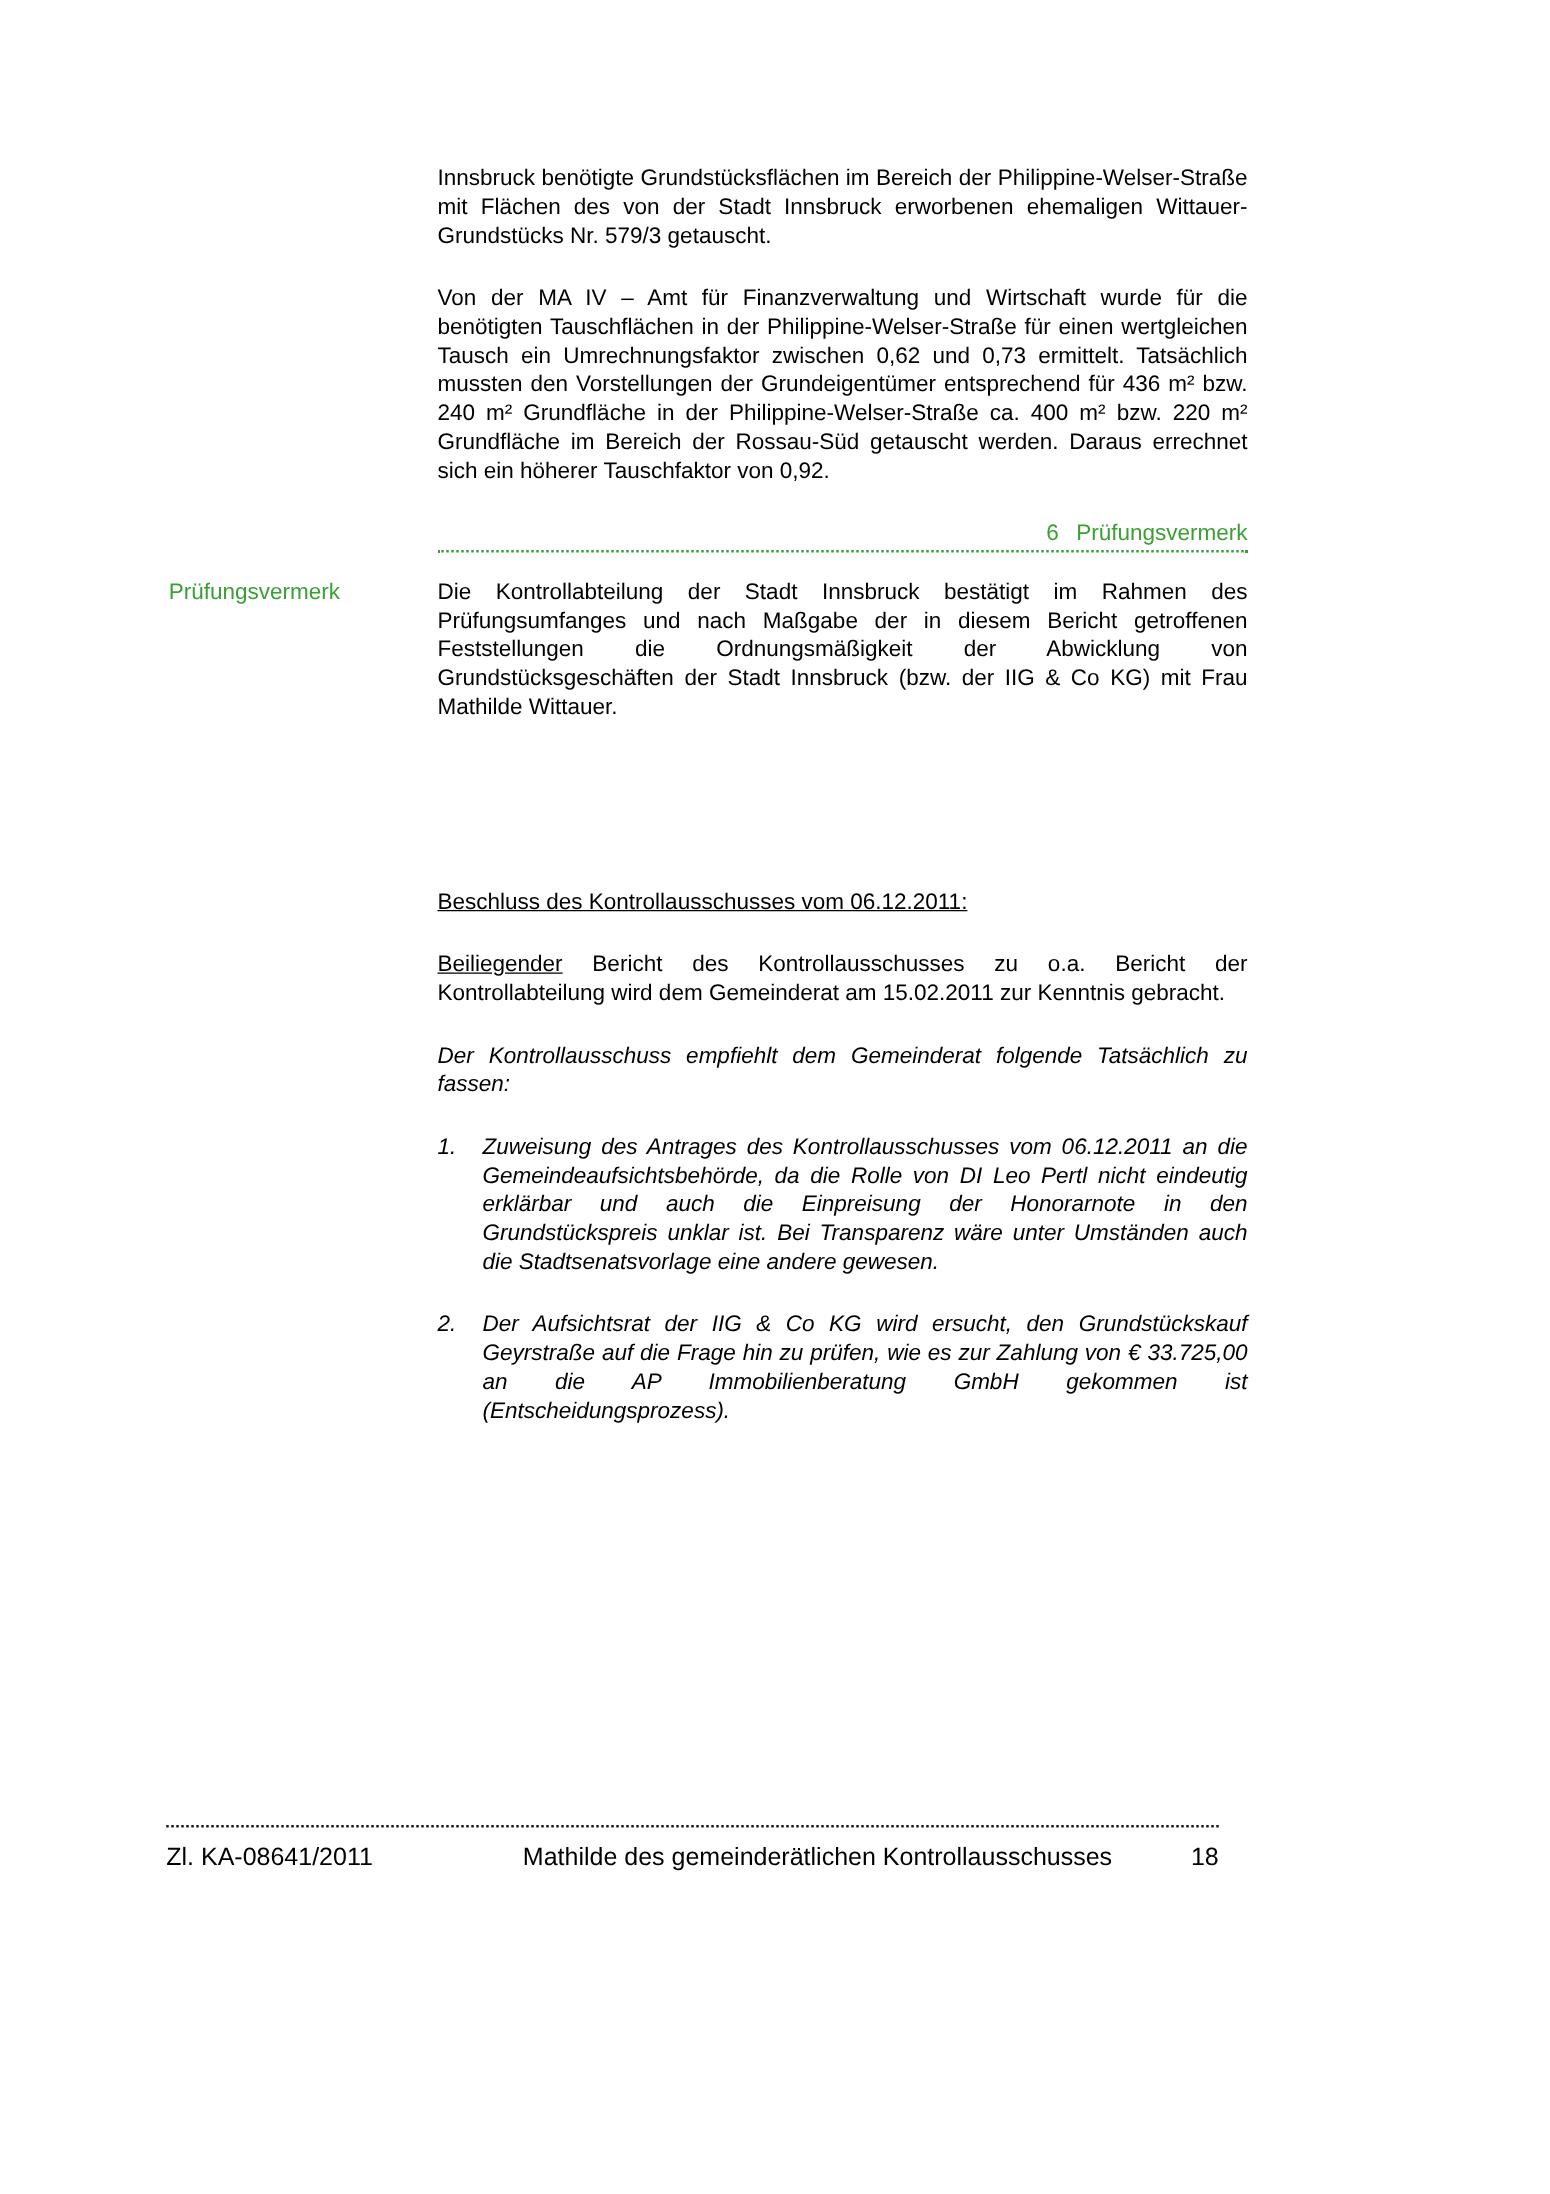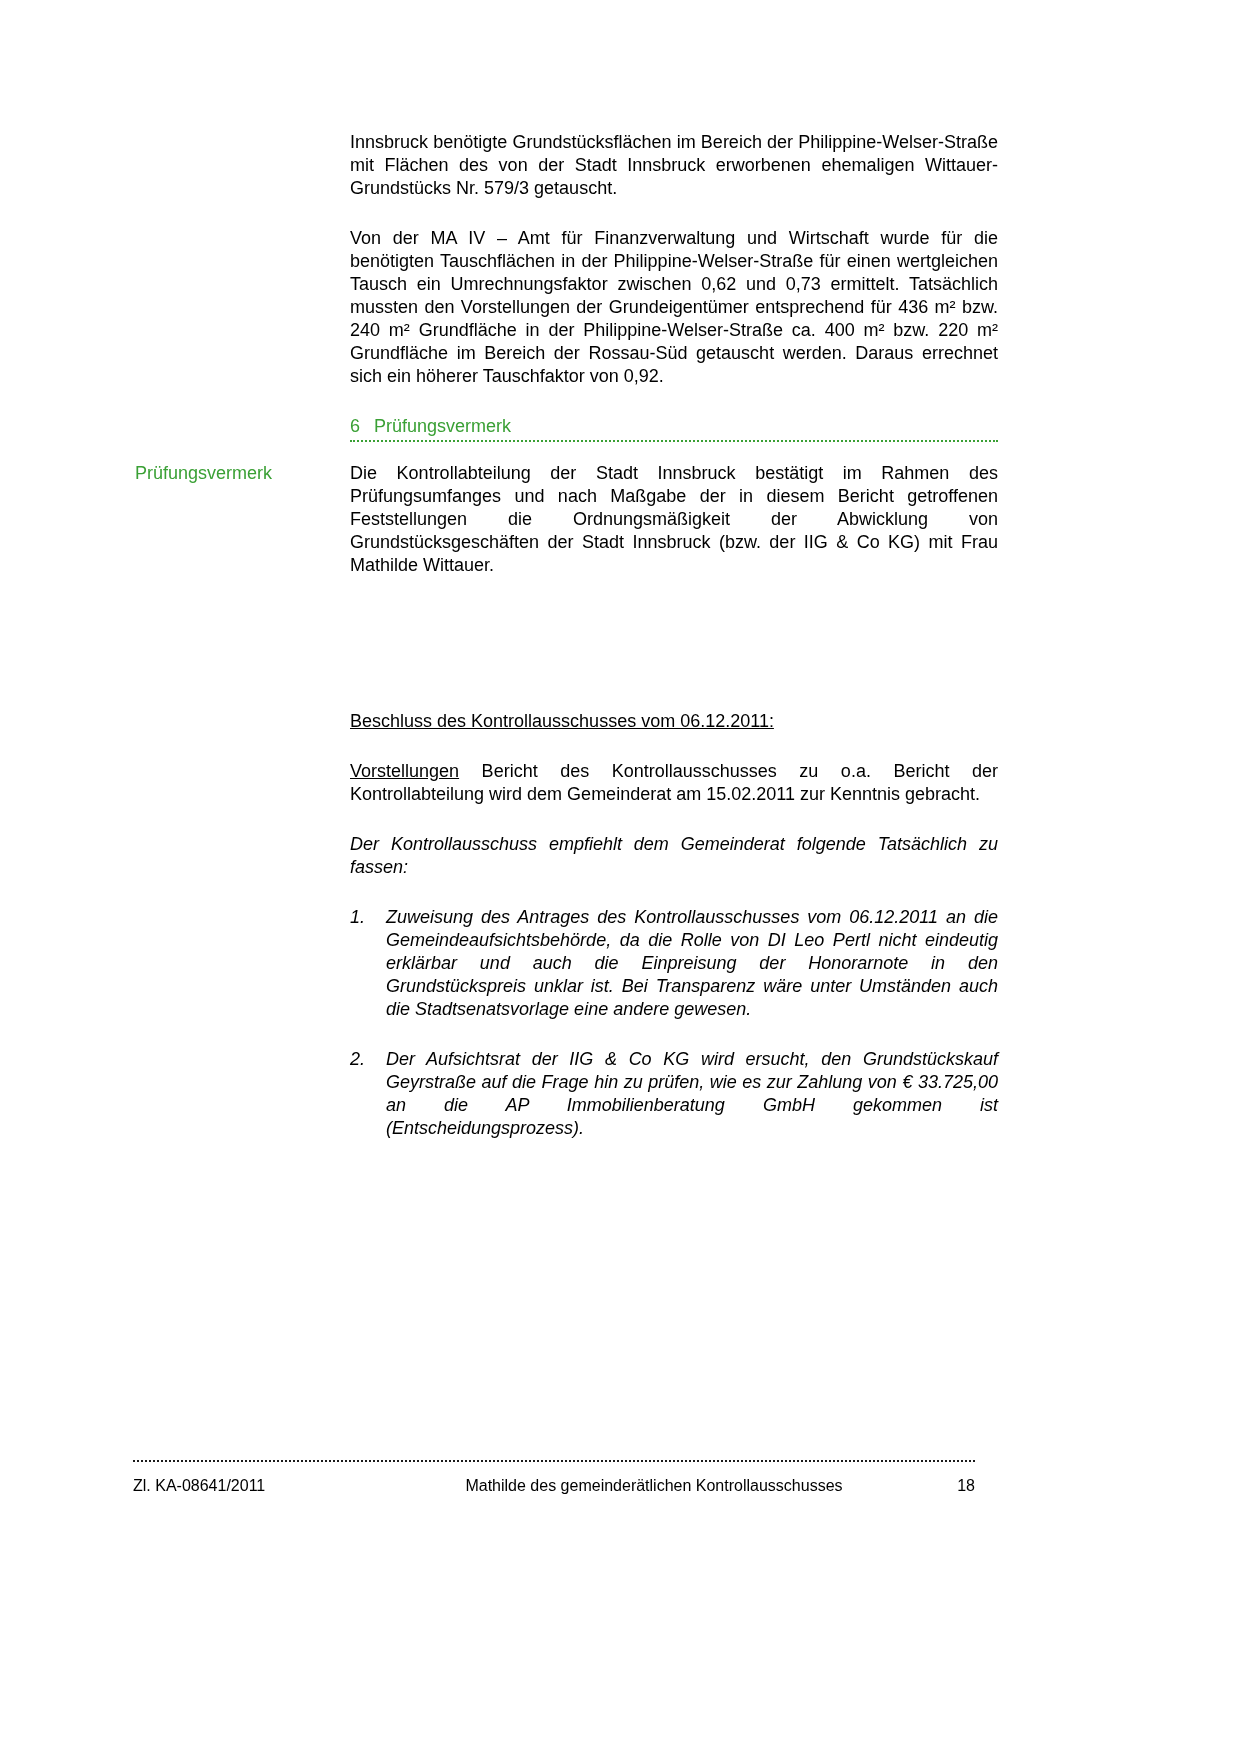--- a/index.html
+++ b/index.html
@@ -19,20 +19,21 @@
     position: absolute;
     left: 350px;
     top: 131px;
     width: 648px;
   }
   .para {
     text-align: justify;
     margin-bottom: 27px;
   }
   .section-head {
+    text-align: right;
     color: var(--accent, #3aa035);
     margin-top: 24px;
     white-space: nowrap;
   }
   .section-head .sec-num { margin-right: 14px; }
   .dotted-green {
     border-bottom: 2px dotted var(--accent, #3aa035);
     height: 2px;
     margin-top: 2px;
     margin-bottom: 20px;
@@ -63,21 +64,21 @@
     width: 842px;
   }
   .footer-line {
     border-top: 2.5px dotted #1a1a1a;
     height: 0;
     margin-bottom: 14px;
   }
   .footer-row {
     display: flex;
     align-items: center;
-    font-size: 16px;
+    font-size: 20px;
     line-height: 20px;
   }
   .footer-left { width: 260px; }
   .footer-center { flex: 1; text-align: center; }
   .footer-right { width: 60px; text-align: right; }
 </style>
 </head>
 <body>
 
 <div class="page">
@@ -95,21 +96,21 @@
 
     <div class="rel">
       <div class="margin-label">Prüfungsvermerk</div>
       <p class="para">Die Kontrollabteilung der Stadt Innsbruck bestätigt im Rahmen des Prüfungsumfanges und nach Maßgabe der in diesem Bericht getroffenen Feststellungen die Ordnungsmäßigkeit der Abwicklung von Grundstücksgeschäften der Stadt Innsbruck (bzw. der IIG &amp; Co KG) mit Frau Mathilde Wittauer.</p>
     </div>
 
     <div class="spacer-large"></div>
 
     <p class="heading-line"><span class="u">Beschluss des Kontrollausschusses vom 06.12.2011:</span></p>
 
-    <p class="para"><span class="u">Vorstellungen</span><span> Bericht des Kontrollausschusses zu o.a. Bericht der Kontrollabteilung wird dem Gemeinderat am 15.02.2011 zur Kenntnis gebracht.</span></p>
+    <p class="para"><span class="u">Beiliegender</span><span> Bericht des Kontrollausschusses zu o.a. Bericht der Kontrollabteilung wird dem Gemeinderat am 15.02.2011 zur Kenntnis gebracht.</span></p>
 
 
     <p class="para it">Der Kontrollausschuss empfiehlt dem Gemeinderat folgende Tatsächlich zu fassen:</p>
 
     <div class="list-item">
       <div class="list-num">1.</div>
       <div class="list-text">Zuweisung des Antrages des Kontrollausschusses vom 06.12.2011 an die Gemeindeaufsichtsbehörde, da die Rolle von DI Leo Pertl nicht eindeutig erklärbar und auch die Einpreisung der Honorarnote in den Grundstückspreis unklar ist. Bei Transparenz wäre unter Umständen auch die Stadtsenatsvorlage eine andere gewesen.</div>
     </div>
 
     <div class="list-item">

